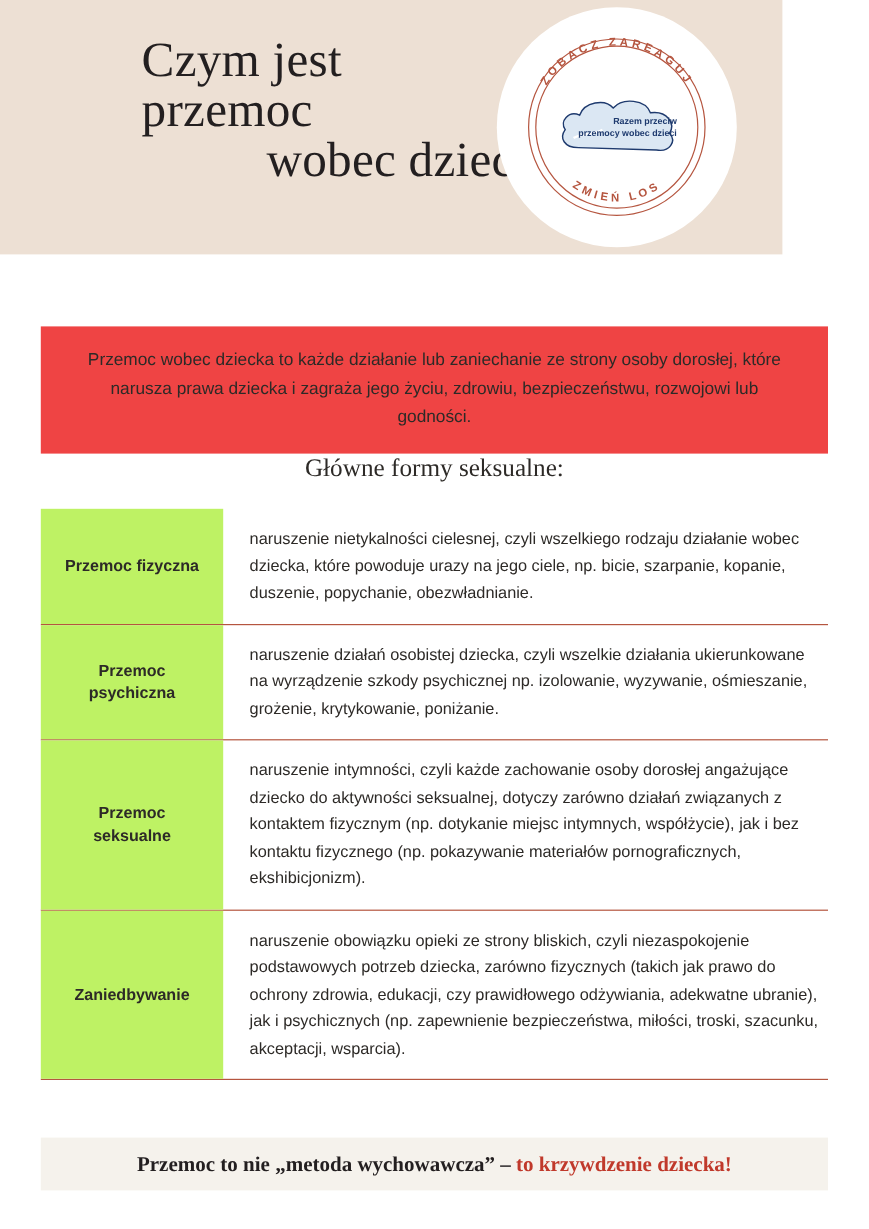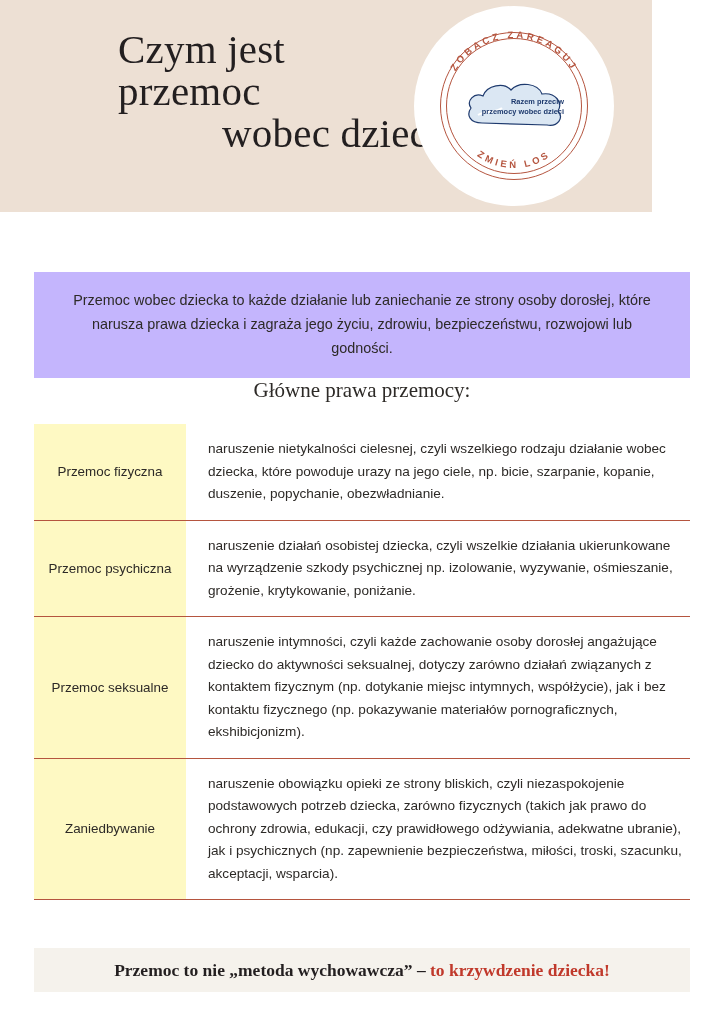--- a/index.html
+++ b/index.html
@@ -95,21 +95,21 @@
     fill: #b5553f;
     font-weight: bold;
   }
 
   
   .intro {
     position: absolute;
     left: 34px;
     top: 272px;
     width: 656px;
-    background: #c4b5fd;
+    background: #ef4444;
     padding: 16px 30px 18px 30px;
     text-align: center;
     font-size: 14.4px;
     line-height: 24px;
     color: #2d2a27;
   }
 
   
   .subtitle {
     position: absolute;
@@ -131,28 +131,28 @@
   .row {
     display: flex;
     align-items: stretch;
     border-bottom: 1.6px solid #b5553f;
   }
   .row:first-child { border-top: none; }
   .row:last-child { border-bottom: 1.6px solid #b5553f; }
   .cell-label {
     width: 152px;
     flex: 0 0 152px;
-    background: #fef9c3;
+    background: #bef264;
     display: flex;
     align-items: center;
     justify-content: center;
     text-align: center;
     font-size: 13.4px;
     line-height: 19px;
-    font-weight: normal;
+    font-weight: bold;
     color: #2d2a27;
     padding: 8px 14px;
   }
   .cell-desc {
     flex: 1 1 auto;
     padding: 14px 8px 14px 22px;
     font-size: 13.6px;
     line-height: 22.5px;
     color: #2d2a27;
     display: flex;
@@ -214,21 +214,21 @@
         </text>
         <text>
           <textPath href="#arcBottom" startOffset="50%" text-anchor="middle" id="arcBottomText">ZMIEŃ LOS</textPath>
         </text>
       </svg>
     </div>
   </div>
 
   <div class="intro">Przemoc wobec dziecka to każde działanie lub zaniechanie ze strony osoby dorosłej, które narusza prawa dziecka i zagraża jego życiu, zdrowiu, bezpieczeństwu, rozwojowi lub godności.</div>
 
-  <div class="subtitle">Główne prawa przemocy:</div>
+  <div class="subtitle">Główne formy seksualne:</div>
 
   <div class="table">
     <div class="row">
       <div class="cell-label">Przemoc fizyczna</div>
       <div class="cell-desc">naruszenie nietykalności cielesnej, czyli wszelkiego rodzaju działanie wobec dziecka, które powoduje urazy na jego ciele, np. bicie, szarpanie, kopanie, duszenie, popychanie, obezwładnianie.</div>
     </div>
     <div class="row">
       <div class="cell-label">Przemoc psychiczna</div>
       <div class="cell-desc">naruszenie działań osobistej dziecka, czyli wszelkie działania ukierunkowane na wyrządzenie szkody psychicznej np. izolowanie, wyzywanie, ośmieszanie, grożenie, krytykowanie, poniżanie.</div>
     </div>

